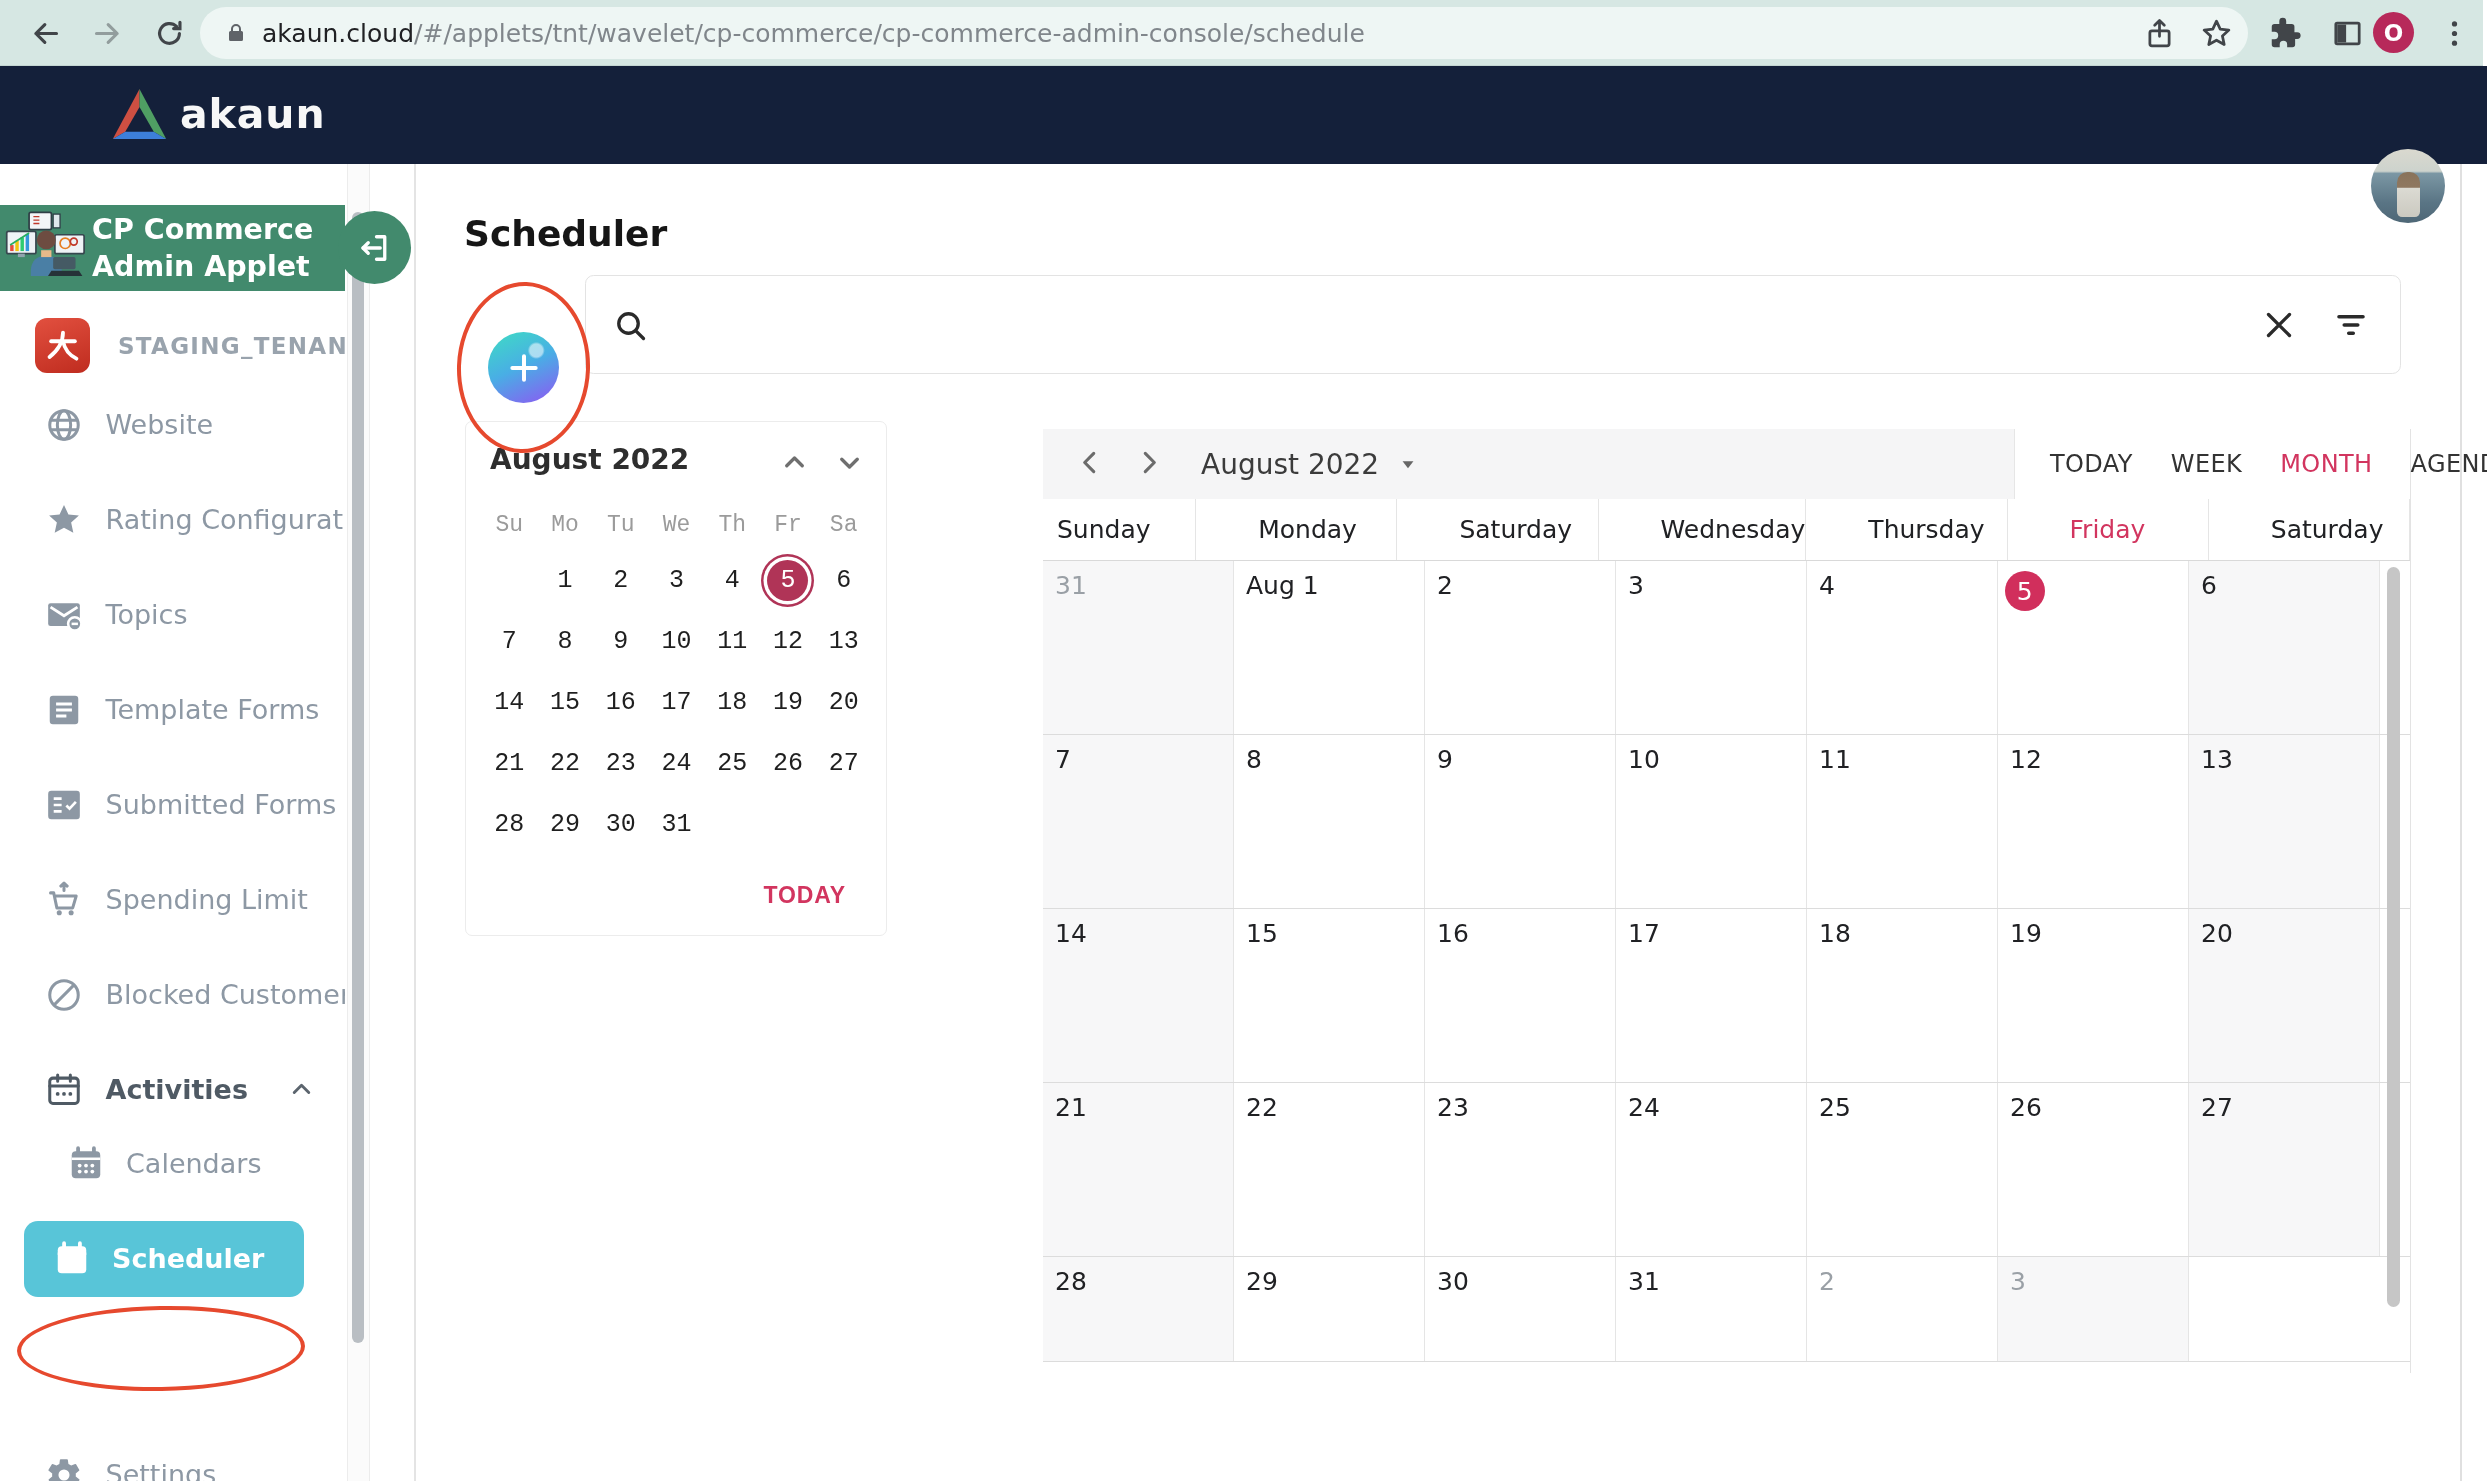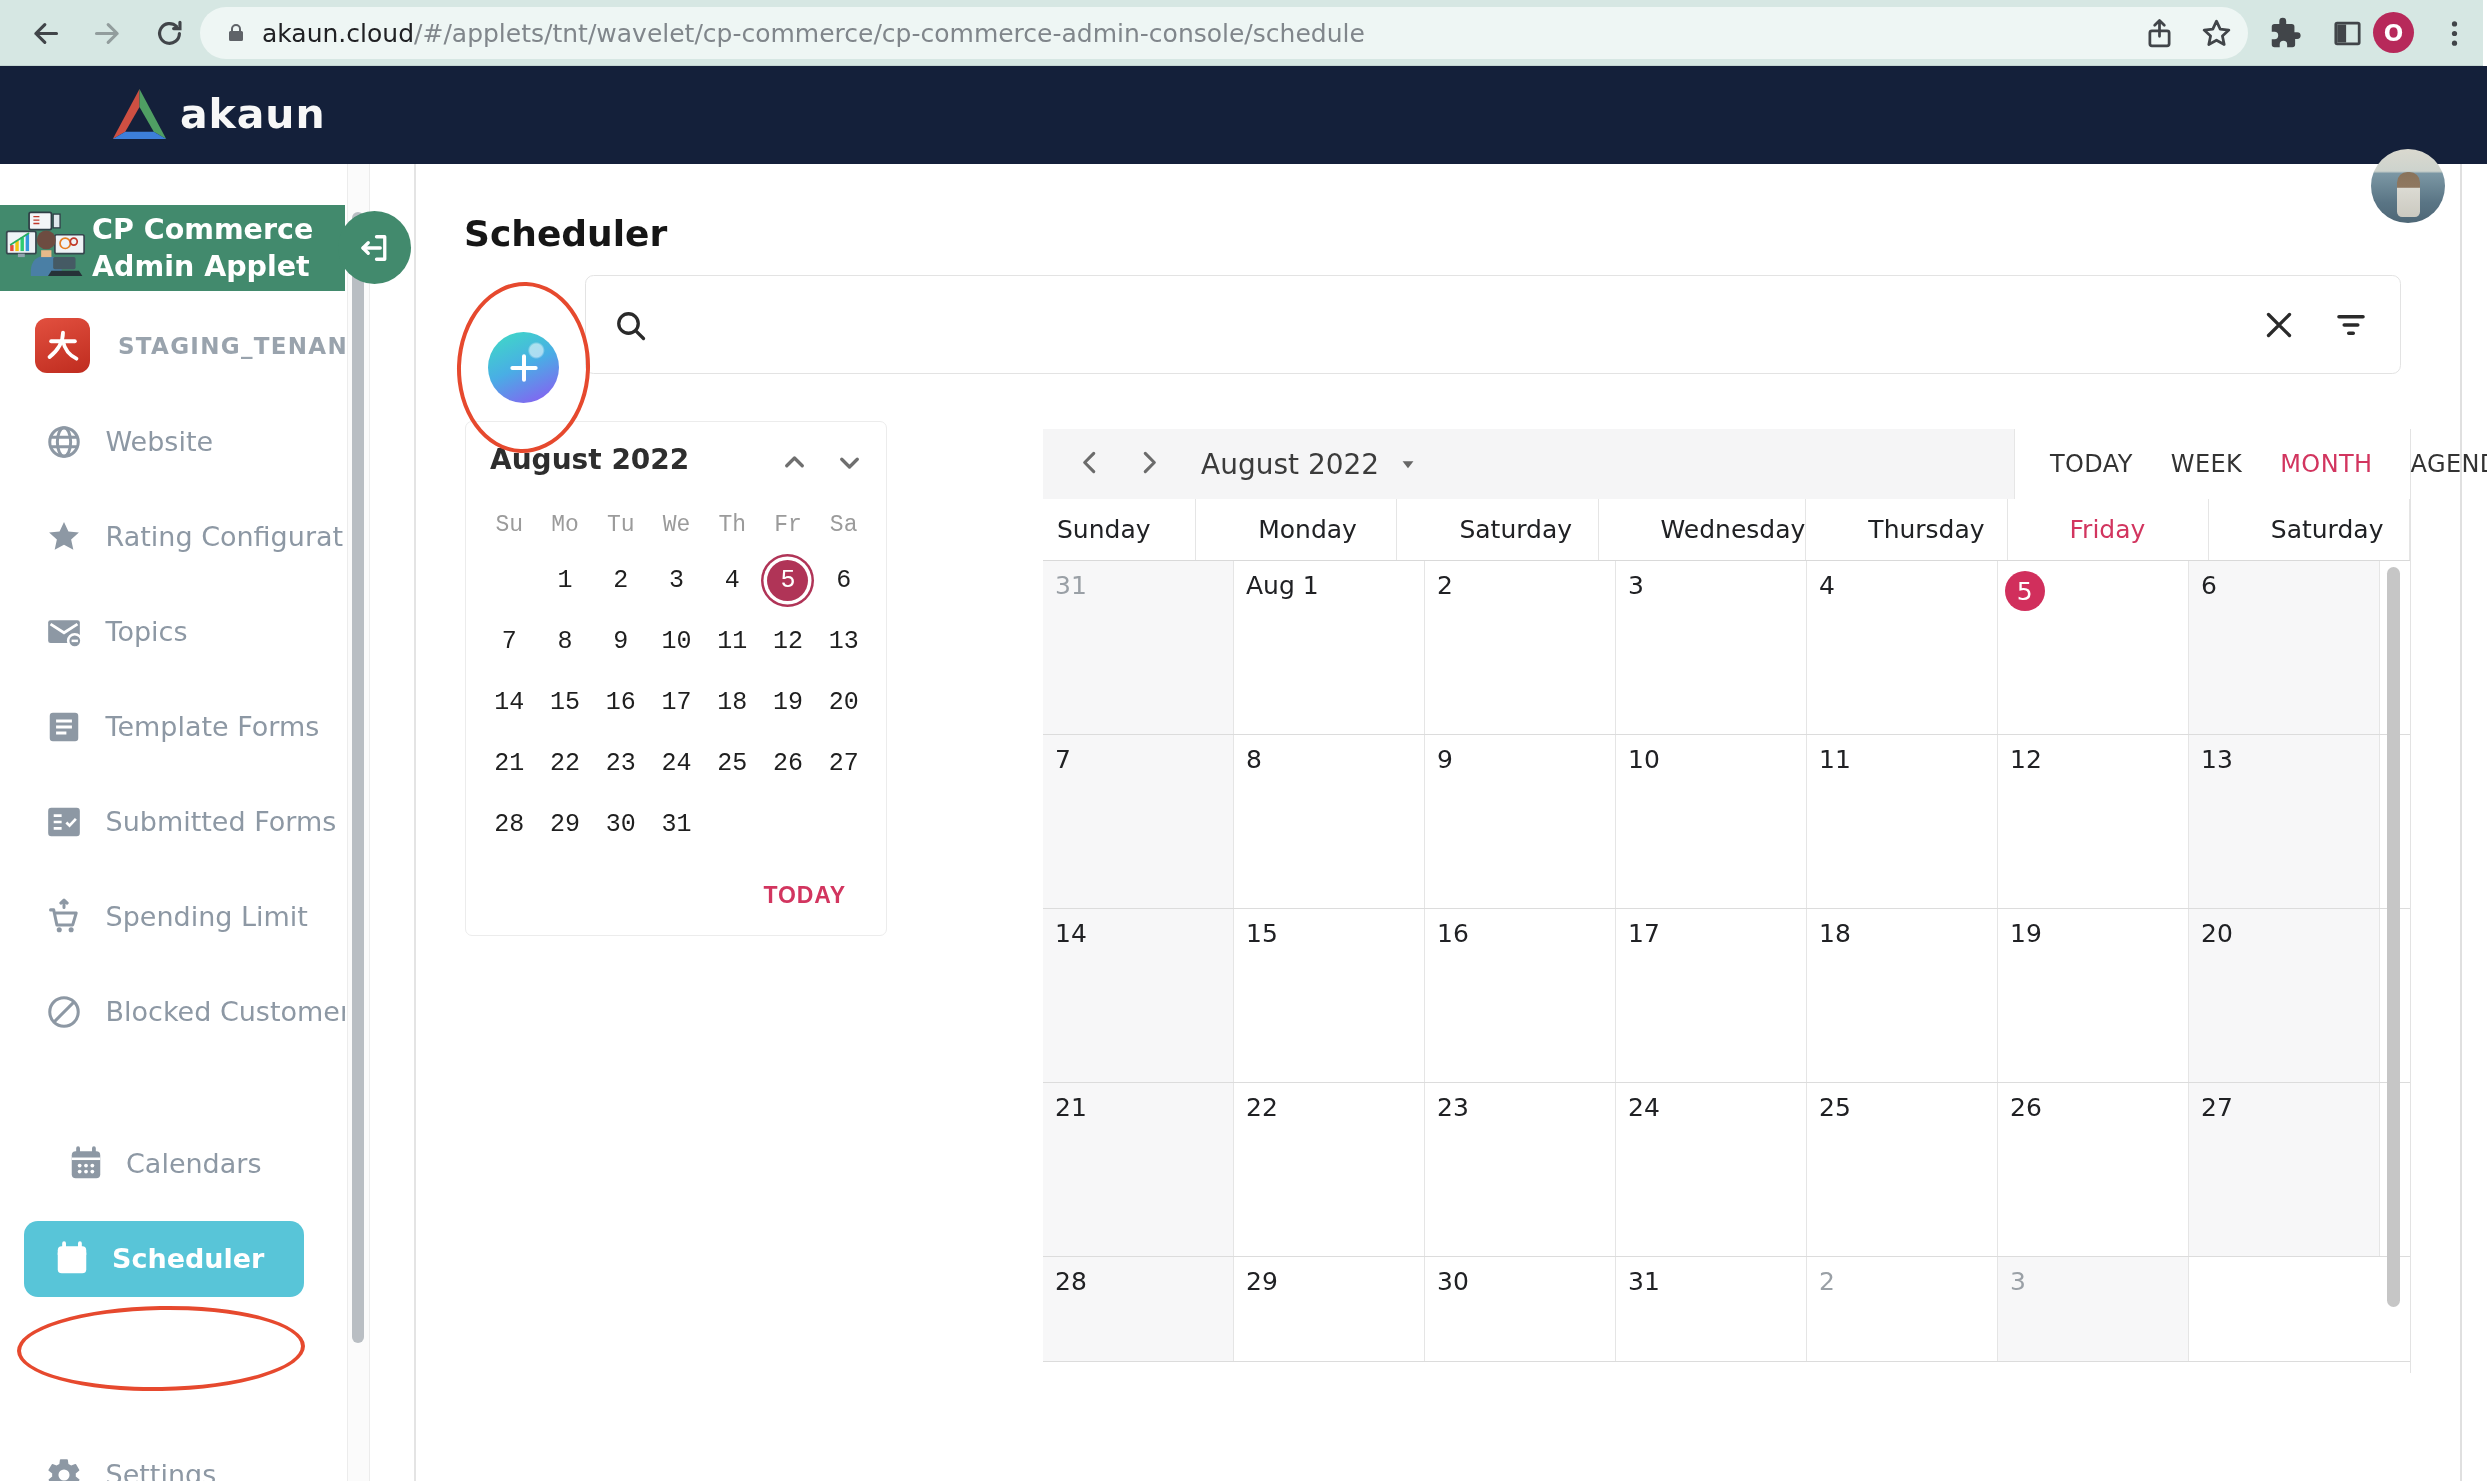--- a/index.html
+++ b/index.html
@@ -35,21 +35,21 @@
   #applet-illustration { position:absolute; left:5.2px; top:1.7px; }
   #applet-title { position:absolute; left:92px; top:6px; color:#fff; font-size:28.5px; font-weight:600; line-height:37px; white-space:nowrap; }
   #collapse-btn { position:absolute; left:338px; top:47px; width:73px; height:73px; border-radius:50%; background:#428a6d; color:#fff; display:flex; align-items:center; justify-content:center; z-index:5; border:none; cursor:pointer; }
   #collapse-btn svg { width:36px; height:36px; }
 
   #tenant-row { position:absolute; left:0; top:154px; width:345px; height:55px; display:flex; align-items:center; }
   #tenant-icon { position:absolute; left:35px; width:55px; height:55px; border-radius:12px; background:linear-gradient(160deg,#e2503f,#bf2c1f); display:flex; align-items:center; justify-content:center; color:#fff; }
   #tenant-icon svg { width:38px; height:38px; }
   #tenant-label { position:absolute; left:118px; font-size:23px; font-weight:700; letter-spacing:1.3px; color:#99a3ad; }
 
-  #side-items { position:absolute; left:0; top:230px; width:345px; }
+  #side-items { position:absolute; left:0; top:213px; width:345px; }
   .side-item { height:95px; display:flex; align-items:center; color:#8d98a4; overflow:hidden; white-space:nowrap; }
   .side-item .s-icon { width:38px; height:38px; margin-left:45px; flex:0 0 38px; display:flex; }
   .side-item .s-icon svg { width:38px; height:38px; }
   .side-item .s-label { margin-left:22.5px; font-size:27px; }
   .side-item.bold { color:#4f5a64; }
   .side-item.bold .s-label { font-weight:700; }
   .side-item .s-chev { margin-left:auto; margin-right:29px; color:#5c656e; display:flex; }
   .side-item .s-chev svg { width:29px; height:29px; }
 
   #side-subitems { position:absolute; left:0; top:952px; width:345px; }
@@ -310,20 +310,37 @@
         </div>
         <div class="side-item">
           <span class="s-icon">
             <svg viewBox="0 0 24 24" fill="none" stroke="currentColor" stroke-width="1.9">
               <circle cx="12" cy="12" r="9"></circle>
               <path d="M5.8 18.2L18.2 5.8"></path>
             </svg>
           </span>
           <span class="s-label">Blocked Customers</span>
         </div>
+        <div class="side-item bold">
+          <span class="s-icon">
+            <svg viewBox="0 0 24 24" fill="none" stroke="currentColor" stroke-width="1.9" stroke-linecap="round">
+              <rect x="3" y="4.5" width="18" height="16" rx="2"></rect>
+              <path d="M8 2.5v4M16 2.5v4M3 9.5h18"></path>
+              <circle cx="8" cy="14.5" r="1.2" fill="currentColor" stroke="none"></circle>
+              <circle cx="12" cy="14.5" r="1.2" fill="currentColor" stroke="none"></circle>
+              <circle cx="16" cy="14.5" r="1.2" fill="currentColor" stroke="none"></circle>
+            </svg>
+          </span>
+          <span class="s-label">Activities</span>
+          <span class="s-chev">
+            <svg viewBox="0 0 24 24" fill="none" stroke="currentColor" stroke-width="2.4" stroke-linecap="round" stroke-linejoin="round">
+              <path d="M6 14.5l6-6 6 6"></path>
+            </svg>
+          </span>
+        </div>
       </div>
     <div id="side-subitems">
         <div class="sub-item">
           <span class="s-icon">
             <svg viewBox="0 0 24 24">
               <rect x="3" y="4" width="18" height="17" rx="2.5" fill="currentColor"></rect>
               <path d="M7 2v4M17 2v4" stroke="currentColor" stroke-width="2.4" stroke-linecap="round" fill="none"></path>
               <path d="M3 8.7h18" stroke="#fff" stroke-width="1.6"></path>
               <circle cx="8" cy="13" r="1.2" fill="#fff"></circle>
               <circle cx="12" cy="13" r="1.2" fill="#fff"></circle>

